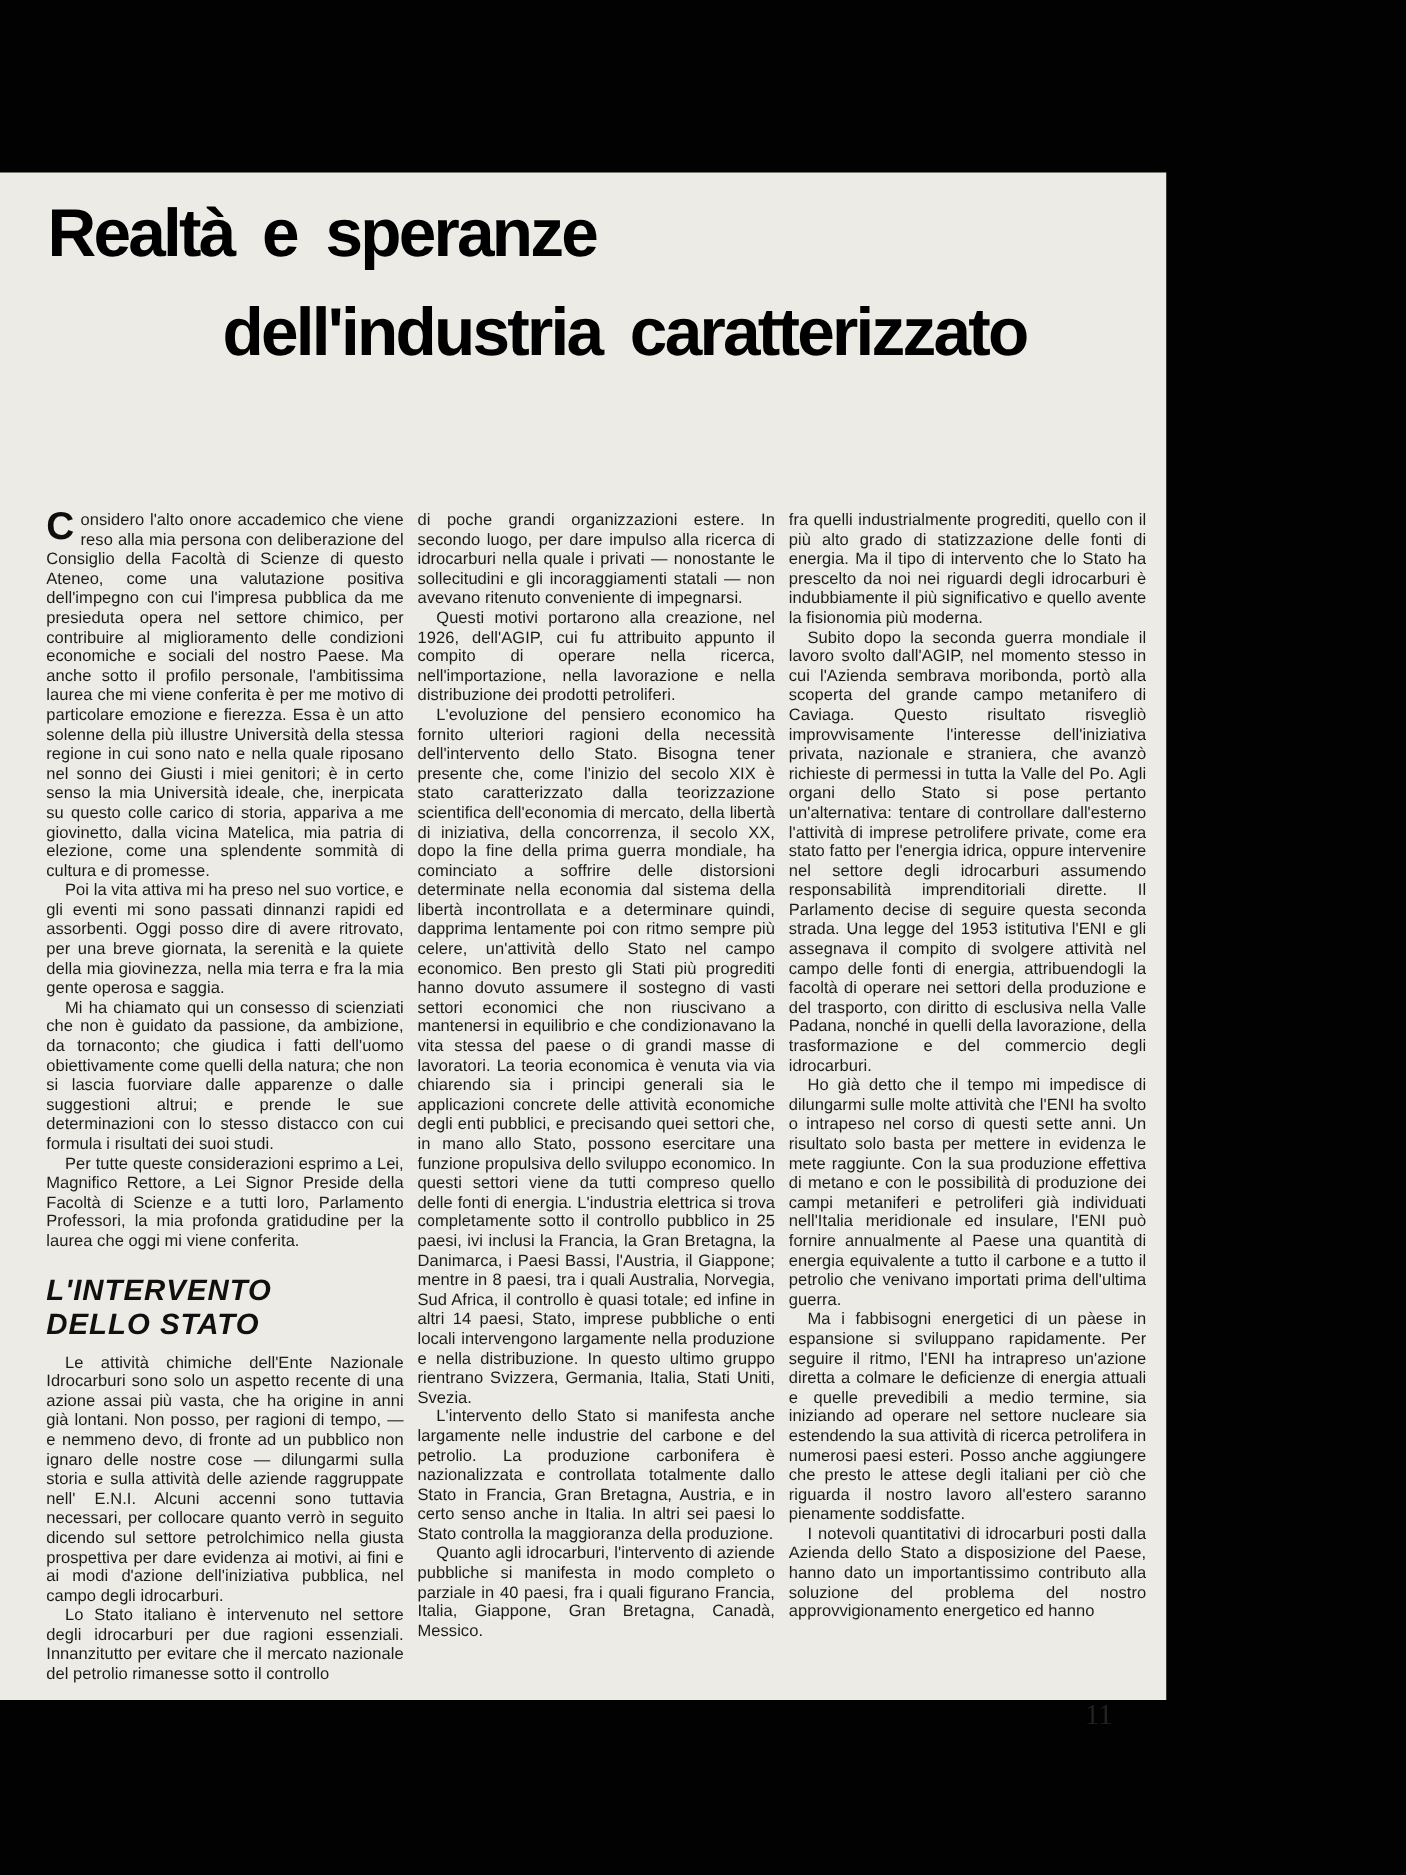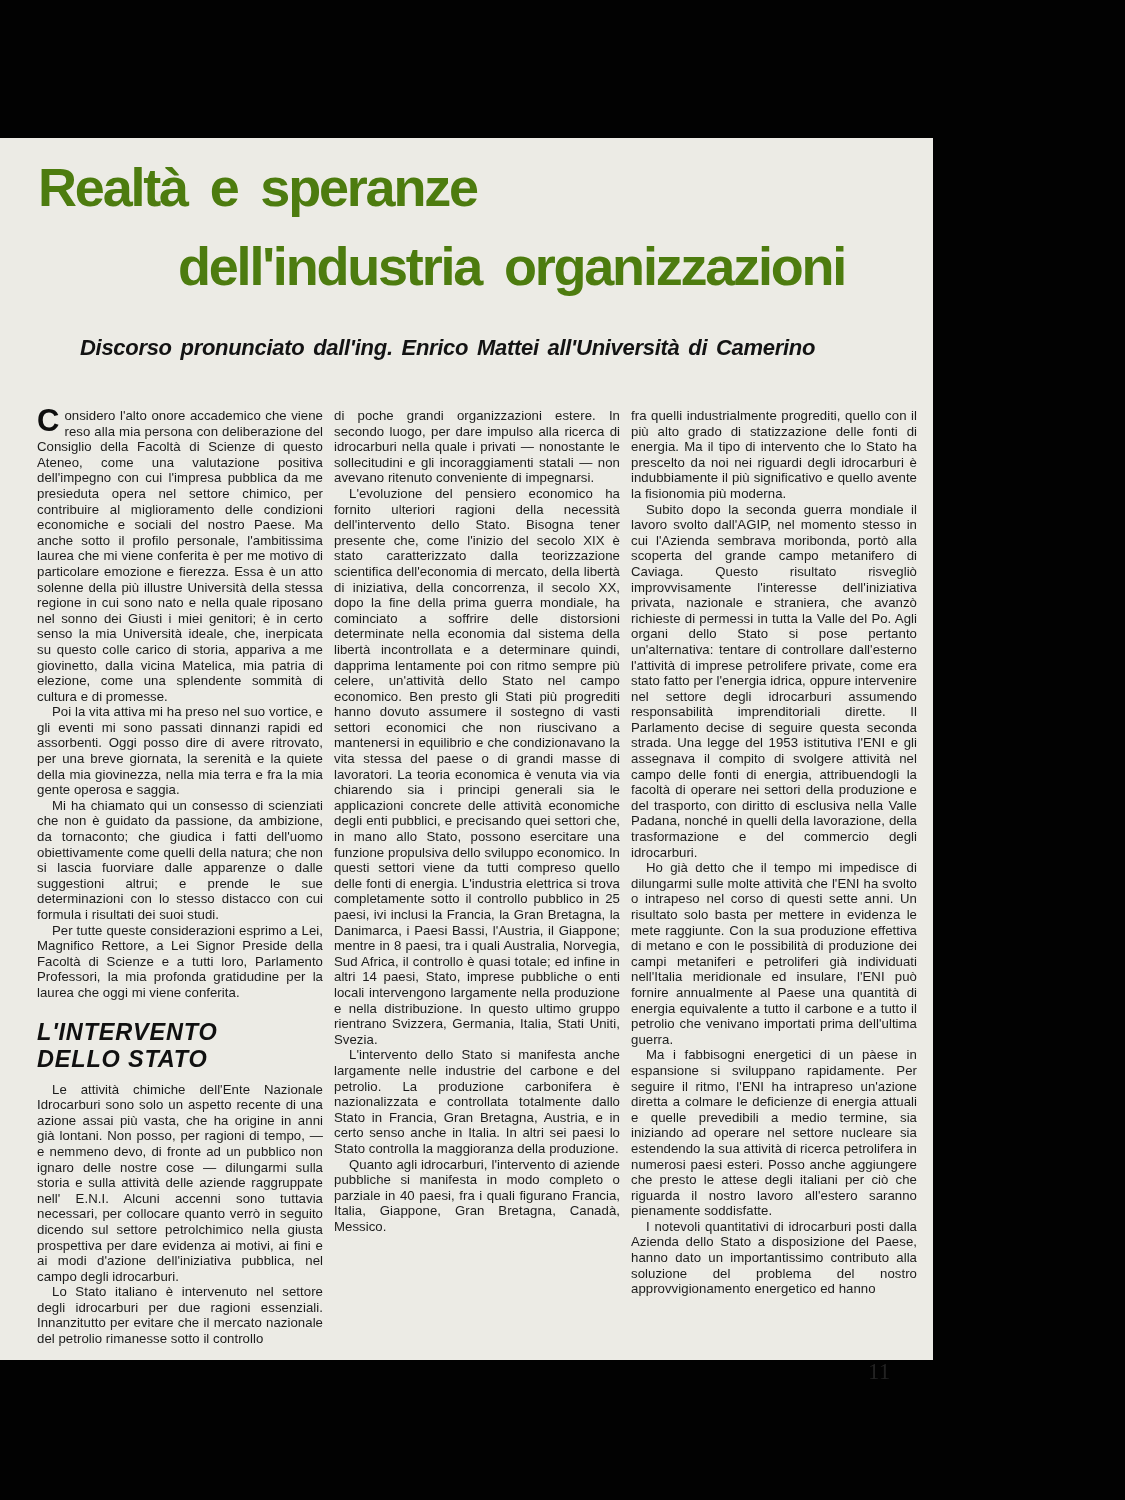--- a/index.html
+++ b/index.html
@@ -25,21 +25,21 @@
   }
 
   .title-line {
     position: absolute;
     margin: 0;
     font-weight: 700;
     font-size: 54px;
     line-height: 1;
     letter-spacing: -2.2px;
     word-spacing: 10px;
-    color: #4d7c0f;
+    color: #000000;
     white-space: nowrap;
   }
   .title-line.l1 { left: 38px;  top: 22px;  }
   .title-line.l2 { left: 178px; top: 101px; }
 
   .subtitle {
     position: absolute;
     left: 80px;
     top: 197px;
     margin: 0;
@@ -105,40 +105,40 @@
     margin-top: 24px;
   }
 </style>
 </head>
 <body>
 
 <div class="stage">
   <div class="paper">
 
     <h1 class="title-line l1">Realtà e speranze</h1>
-    <h1 class="title-line l2">dell'industria organizzazioni</h1>
-    <p class="subtitle">Discorso pronunciato dall'ing. Enrico Mattei all'Università di Camerino</p>
+    <h1 class="title-line l2">dell'industria caratterizzato</h1>
 
     <main class="columns">
 
       <section class="col">
         <p class="para"><span class="dropcap">C</span><span>onsidero l'alto onore accademico che viene reso alla mia persona con deliberazione del Consiglio della Facoltà di Scienze di questo Ateneo, come una valutazione positiva dell'impegno con cui l'impresa pubblica da me presieduta opera nel settore chimico, per contribuire al miglioramento delle condizioni economiche e sociali del nostro Paese. Ma anche sotto il profilo personale, l'ambitissima laurea che mi viene conferita è per me motivo di particolare emozione e fierezza. Essa è un atto solenne della più illustre Università della stessa regione in cui sono nato e nella quale riposano nel sonno dei Giusti i miei genitori; è in certo senso la mia Università ideale, che, inerpicata su questo colle carico di storia, appariva a me giovinetto, dalla vicina Matelica, mia patria di elezione, come una splendente sommità di cultura e di promesse.</span></p>
         <p class="para indent">Poi la vita attiva mi ha preso nel suo vortice, e gli eventi mi sono passati dinnanzi rapidi ed assorbenti. Oggi posso dire di avere ritrovato, per una breve giornata, la serenità e la quiete della mia giovinezza, nella mia terra e fra la mia gente operosa e saggia.</p>
         <p class="para indent">Mi ha chiamato qui un consesso di scienziati che non è guidato da passione, da ambizione, da tornaconto; che giudica i fatti dell'uomo obiettivamente come quelli della natura; che non si lascia fuorviare dalle apparenze o dalle suggestioni altrui; e prende le sue determinazioni con lo stesso distacco con cui formula i risultati dei suoi studi.</p>
         <p class="para indent">Per tutte queste considerazioni esprimo a Lei, Magnifico Rettore, a Lei Signor Preside della Facoltà di Scienze e a tutti loro, Parlamento Professori, la mia profonda gratidudine per la laurea che oggi mi viene conferita.</p>
         <h2 class="section-heading">
           <span class="sh-line">L'INTERVENTO</span>
           <span class="sh-line">DELLO STATO</span>
         </h2>
         <p class="para indent">Le attività chimiche dell'Ente Nazionale Idrocarburi sono solo un aspetto recente di una azione assai più vasta, che ha origine in anni già lontani. Non posso, per ragioni di tempo, — e nemmeno devo, di fronte ad un pubblico non ignaro delle nostre cose — dilungarmi sulla storia e sulla attività delle aziende raggruppate nell' E.N.I. Alcuni accenni sono tuttavia necessari, per collocare quanto verrò in seguito dicendo sul settore petrolchimico nella giusta prospettiva per dare evidenza ai motivi, ai fini e ai modi d'azione dell'iniziativa pubblica, nel campo degli idrocarburi.</p>
         <p class="para indent">Lo Stato italiano è intervenuto nel settore degli idrocarburi per due ragioni essenziali. Innanzitutto per evitare che il mercato nazionale del petrolio rimanesse sotto il controllo</p>
       </section>
 
       <section class="col">
         <p class="para">di poche grandi organizzazioni estere. In secondo luogo, per dare impulso alla ricerca di idrocarburi nella quale i privati — nonostante le sollecitudini e gli incoraggiamenti statali — non avevano ritenuto conveniente di impegnarsi.</p>
+        <p class="para indent">Questi motivi portarono alla creazione, nel 1926, dell'AGIP, cui fu attribuito appunto il compito di operare nella ricerca, nell'importazione, nella lavorazione e nella distribuzione dei prodotti petroliferi.</p>
         <p class="para indent">L'evoluzione del pensiero economico ha fornito ulteriori ragioni della necessità dell'intervento dello Stato. Bisogna tener presente che, come l'inizio del secolo XIX è stato caratterizzato dalla teorizzazione scientifica dell'economia di mercato, della libertà di iniziativa, della concorrenza, il secolo XX, dopo la fine della prima guerra mondiale, ha cominciato a soffrire delle distorsioni determinate nella economia dal sistema della libertà incontrollata e a determinare quindi, dapprima lentamente poi con ritmo sempre più celere, un'attività dello Stato nel campo economico. Ben presto gli Stati più progrediti hanno dovuto assumere il sostegno di vasti settori economici che non riuscivano a mantenersi in equilibrio e che condizionavano la vita stessa del paese o di grandi masse di lavoratori. La teoria economica è venuta via via chiarendo sia i principi generali sia le applicazioni concrete delle attività economiche degli enti pubblici, e precisando quei settori che, in mano allo Stato, possono esercitare una funzione propulsiva dello sviluppo economico. In questi settori viene da tutti compreso quello delle fonti di energia. L'industria elettrica si trova completamente sotto il controllo pubblico in 25 paesi, ivi inclusi la Francia, la Gran Bretagna, la Danimarca, i Paesi Bassi, l'Austria, il Giappone; mentre in 8 paesi, tra i quali Australia, Norvegia, Sud Africa, il controllo è quasi totale; ed infine in altri 14 paesi, Stato, imprese pubbliche o enti locali intervengono largamente nella produzione e nella distribuzione. In questo ultimo gruppo rientrano Svizzera, Germania, Italia, Stati Uniti, Svezia.</p>
         <p class="para indent">L'intervento dello Stato si manifesta anche largamente nelle industrie del carbone e del petrolio. La produzione carbonifera è nazionalizzata e controllata totalmente dallo Stato in Francia, Gran Bretagna, Austria, e in certo senso anche in Italia. In altri sei paesi lo Stato controlla la maggioranza della produzione.</p>
         <p class="para indent">Quanto agli idrocarburi, l'intervento di aziende pubbliche si manifesta in modo completo o parziale in 40 paesi, fra i quali figurano Francia, Italia, Giappone, Gran Bretagna, Canadà, Messico.</p>
       </section>
 
       <section class="col">
         <p class="para">fra quelli industrialmente progrediti, quello con il più alto grado di statizzazione delle fonti di energia. Ma il tipo di intervento che lo Stato ha prescelto da noi nei riguardi degli idrocarburi è indubbiamente il più significativo e quello avente la fisionomia più moderna.</p>
         <p class="para indent">Subito dopo la seconda guerra mondiale il lavoro svolto dall'AGIP, nel momento stesso in cui l'Azienda sembrava moribonda, portò alla scoperta del grande campo metanifero di Caviaga. Questo risultato risvegliò improvvisamente l'interesse dell'iniziativa privata, nazionale e straniera, che avanzò richieste di permessi in tutta la Valle del Po. Agli organi dello Stato si pose pertanto un'alternativa: tentare di controllare dall'esterno l'attività di imprese petrolifere private, come era stato fatto per l'energia idrica, oppure intervenire nel settore degli idrocarburi assumendo responsabilità imprenditoriali dirette. Il Parlamento decise di seguire questa seconda strada. Una legge del 1953 istitutiva l'ENI e gli assegnava il compito di svolgere attività nel campo delle fonti di energia, attribuendogli la facoltà di operare nei settori della produzione e del trasporto, con diritto di esclusiva nella Valle Padana, nonché in quelli della lavorazione, della trasformazione e del commercio degli idrocarburi.</p>
         <p class="para indent">Ho già detto che il tempo mi impedisce di dilungarmi sulle molte attività che l'ENI ha svolto o intrapeso nel corso di questi sette anni. Un risultato solo basta per mettere in evidenza le mete raggiunte. Con la sua produzione effettiva di metano e con le possibilità di produzione dei campi metaniferi e petroliferi già individuati nell'Italia meridionale ed insulare, l'ENI può fornire annualmente al Paese una quantità di energia equivalente a tutto il carbone e a tutto il petrolio che venivano importati prima dell'ultima guerra.</p>
         <p class="para indent">Ma i fabbisogni energetici di un pàese in espansione si sviluppano rapidamente. Per seguire il ritmo, l'ENI ha intrapreso un'azione diretta a colmare le deficienze di energia attuali e quelle prevedibili a medio termine, sia iniziando ad operare nel settore nucleare sia estendendo la sua attività di ricerca petrolifera in numerosi paesi esteri. Posso anche aggiungere che presto le attese degli italiani per ciò che riguarda il nostro lavoro all'estero saranno pienamente soddisfatte.</p>

